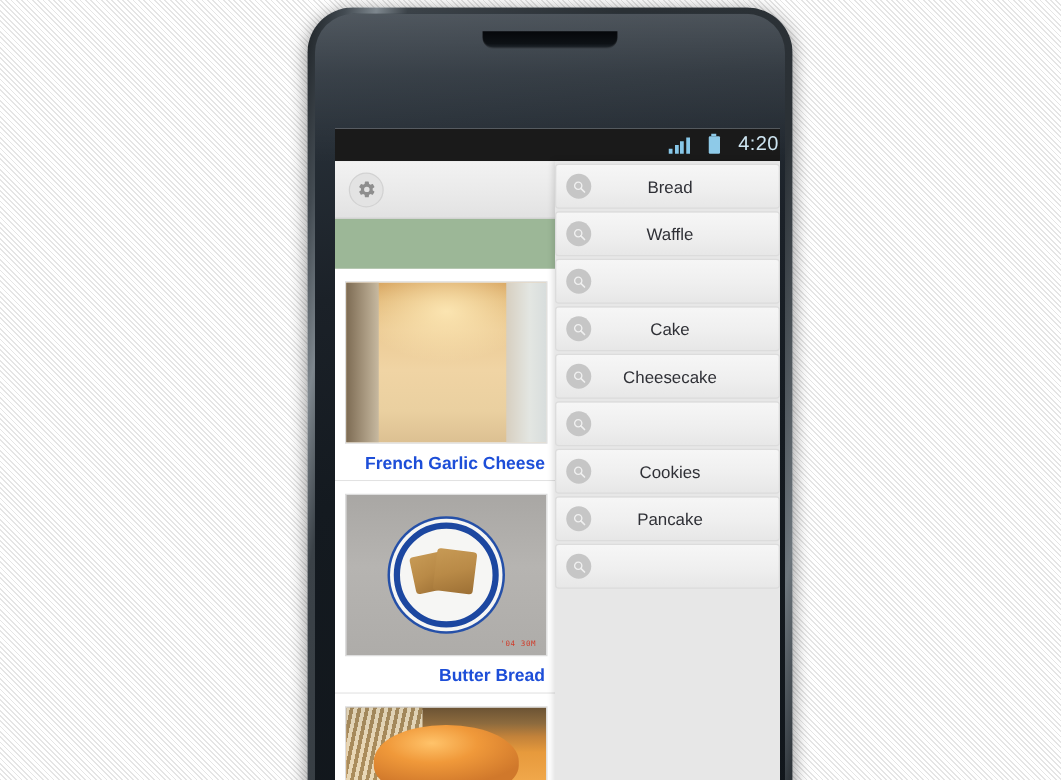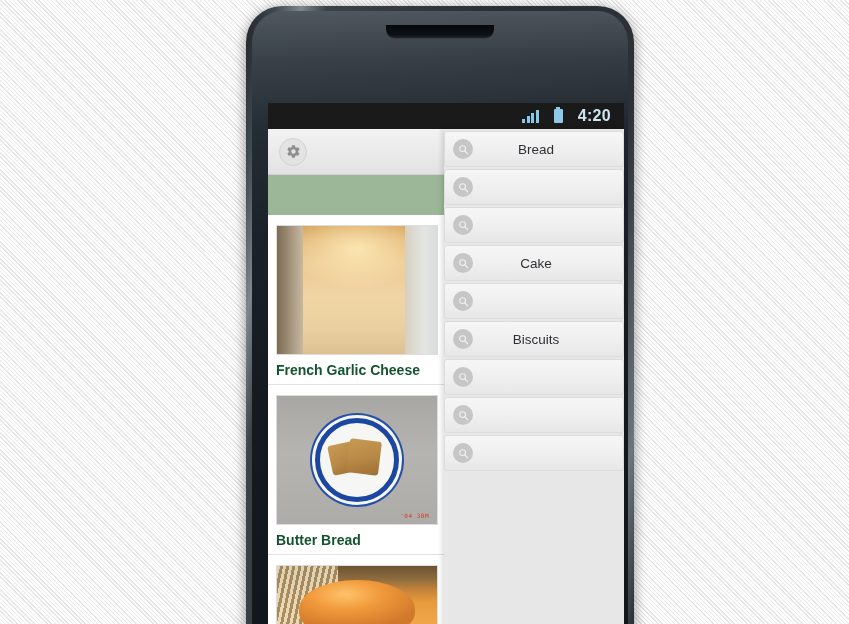--- a/index.html
+++ b/index.html
@@ -76,23 +76,22 @@
     overflow: hidden;
   }
 
   
   #status-bar {
     height: 26px;
     background: #1a1a1a;
     display: flex;
     align-items: center;
     justify-content: flex-end;
-    padding-right: 13px;
+    padding-right: 1px;
     gap: 15px;
-    font-weight: bold;
   }
   .sig-bars {
     display: flex;
     align-items: flex-end;
     gap: 1.5px;
     height: 13px;
   }
   .sig-bars i {
     display: block;
     width: 3px;
@@ -209,24 +208,25 @@
     width: 100%;
     height: 128px;
     border: 1px solid #dddddd;
     position: relative;
     overflow: hidden;
     background: #cfc4b5;
   }
   .recipe-title {
     margin-top: 7px;
     font-size: 14px;
-    color: #14532d;
+    color: #1d4ed8;
     font-weight: bold;
     white-space: nowrap;
     overflow: hidden;
+    text-align: right;
   }
 
   
   .photo-bread1 {
     background:
       radial-gradient(ellipse 60% 45% at 50% 18%, rgba(255,235,185,0.85) 0%, rgba(255,235,185,0) 70%),
       linear-gradient(180deg, #d7a45f 0%, #e2b979 12%, #eccb95 30%, #f0d4a4 55%, #ead0a0 80%, #dcc092 100%);
   }
   .photo-bread1:before {
     content: "";
@@ -412,20 +412,21 @@
           </div>
 
 
           <div class="suggestion-item">
             <span class="suggestion-icon">
               <svg width="11" height="11" viewBox="0 0 24 24">
                 <circle cx="10" cy="10" r="6.3" fill="none" stroke="#f0f0f0" stroke-width="2.4"></circle>
                 <line x1="14.6" y1="14.6" x2="21" y2="21" stroke="#f0f0f0" stroke-width="2.8" stroke-linecap="round"></line>
               </svg>
             </span>
+            <span class="suggestion-label">Waffle</span>
           </div>
 
           <div class="suggestion-item">
             <span class="suggestion-icon">
               <svg width="11" height="11" viewBox="0 0 24 24">
                 <circle cx="10" cy="10" r="6.3" fill="none" stroke="#f0f0f0" stroke-width="2.4"></circle>
                 <line x1="14.6" y1="14.6" x2="21" y2="21" stroke="#f0f0f0" stroke-width="2.8" stroke-linecap="round"></line>
               </svg>
             </span>
           </div>
@@ -440,49 +441,51 @@
             <span class="suggestion-label">Cake</span>
           </div>
 
           <div class="suggestion-item">
             <span class="suggestion-icon">
               <svg width="11" height="11" viewBox="0 0 24 24">
                 <circle cx="10" cy="10" r="6.3" fill="none" stroke="#f0f0f0" stroke-width="2.4"></circle>
                 <line x1="14.6" y1="14.6" x2="21" y2="21" stroke="#f0f0f0" stroke-width="2.8" stroke-linecap="round"></line>
               </svg>
             </span>
-          </div>
-
-          <div class="suggestion-item">
-            <span class="suggestion-icon">
-              <svg width="11" height="11" viewBox="0 0 24 24">
-                <circle cx="10" cy="10" r="6.3" fill="none" stroke="#f0f0f0" stroke-width="2.4"></circle>
-                <line x1="14.6" y1="14.6" x2="21" y2="21" stroke="#f0f0f0" stroke-width="2.8" stroke-linecap="round"></line>
-              </svg>
-            </span>
-            <span class="suggestion-label">Biscuits</span>
-          </div>
-
-          <div class="suggestion-item">
-            <span class="suggestion-icon">
-              <svg width="11" height="11" viewBox="0 0 24 24">
-                <circle cx="10" cy="10" r="6.3" fill="none" stroke="#f0f0f0" stroke-width="2.4"></circle>
-                <line x1="14.6" y1="14.6" x2="21" y2="21" stroke="#f0f0f0" stroke-width="2.8" stroke-linecap="round"></line>
-              </svg>
-            </span>
-          </div>
-
-
-          <div class="suggestion-item">
-            <span class="suggestion-icon">
-              <svg width="11" height="11" viewBox="0 0 24 24">
-                <circle cx="10" cy="10" r="6.3" fill="none" stroke="#f0f0f0" stroke-width="2.4"></circle>
-                <line x1="14.6" y1="14.6" x2="21" y2="21" stroke="#f0f0f0" stroke-width="2.8" stroke-linecap="round"></line>
-              </svg>
-            </span>
+            <span class="suggestion-label">Cheesecake</span>
+          </div>
+
+
+          <div class="suggestion-item">
+            <span class="suggestion-icon">
+              <svg width="11" height="11" viewBox="0 0 24 24">
+                <circle cx="10" cy="10" r="6.3" fill="none" stroke="#f0f0f0" stroke-width="2.4"></circle>
+                <line x1="14.6" y1="14.6" x2="21" y2="21" stroke="#f0f0f0" stroke-width="2.8" stroke-linecap="round"></line>
+              </svg>
+            </span>
+          </div>
+
+          <div class="suggestion-item">
+            <span class="suggestion-icon">
+              <svg width="11" height="11" viewBox="0 0 24 24">
+                <circle cx="10" cy="10" r="6.3" fill="none" stroke="#f0f0f0" stroke-width="2.4"></circle>
+                <line x1="14.6" y1="14.6" x2="21" y2="21" stroke="#f0f0f0" stroke-width="2.8" stroke-linecap="round"></line>
+              </svg>
+            </span>
+            <span class="suggestion-label">Cookies</span>
+          </div>
+
+          <div class="suggestion-item">
+            <span class="suggestion-icon">
+              <svg width="11" height="11" viewBox="0 0 24 24">
+                <circle cx="10" cy="10" r="6.3" fill="none" stroke="#f0f0f0" stroke-width="2.4"></circle>
+                <line x1="14.6" y1="14.6" x2="21" y2="21" stroke="#f0f0f0" stroke-width="2.8" stroke-linecap="round"></line>
+              </svg>
+            </span>
+            <span class="suggestion-label">Pancake</span>
           </div>
 
           <div class="suggestion-item">
             <span class="suggestion-icon">
               <svg width="11" height="11" viewBox="0 0 24 24">
                 <circle cx="10" cy="10" r="6.3" fill="none" stroke="#f0f0f0" stroke-width="2.4"></circle>
                 <line x1="14.6" y1="14.6" x2="21" y2="21" stroke="#f0f0f0" stroke-width="2.8" stroke-linecap="round"></line>
               </svg>
             </span>
           </div>

